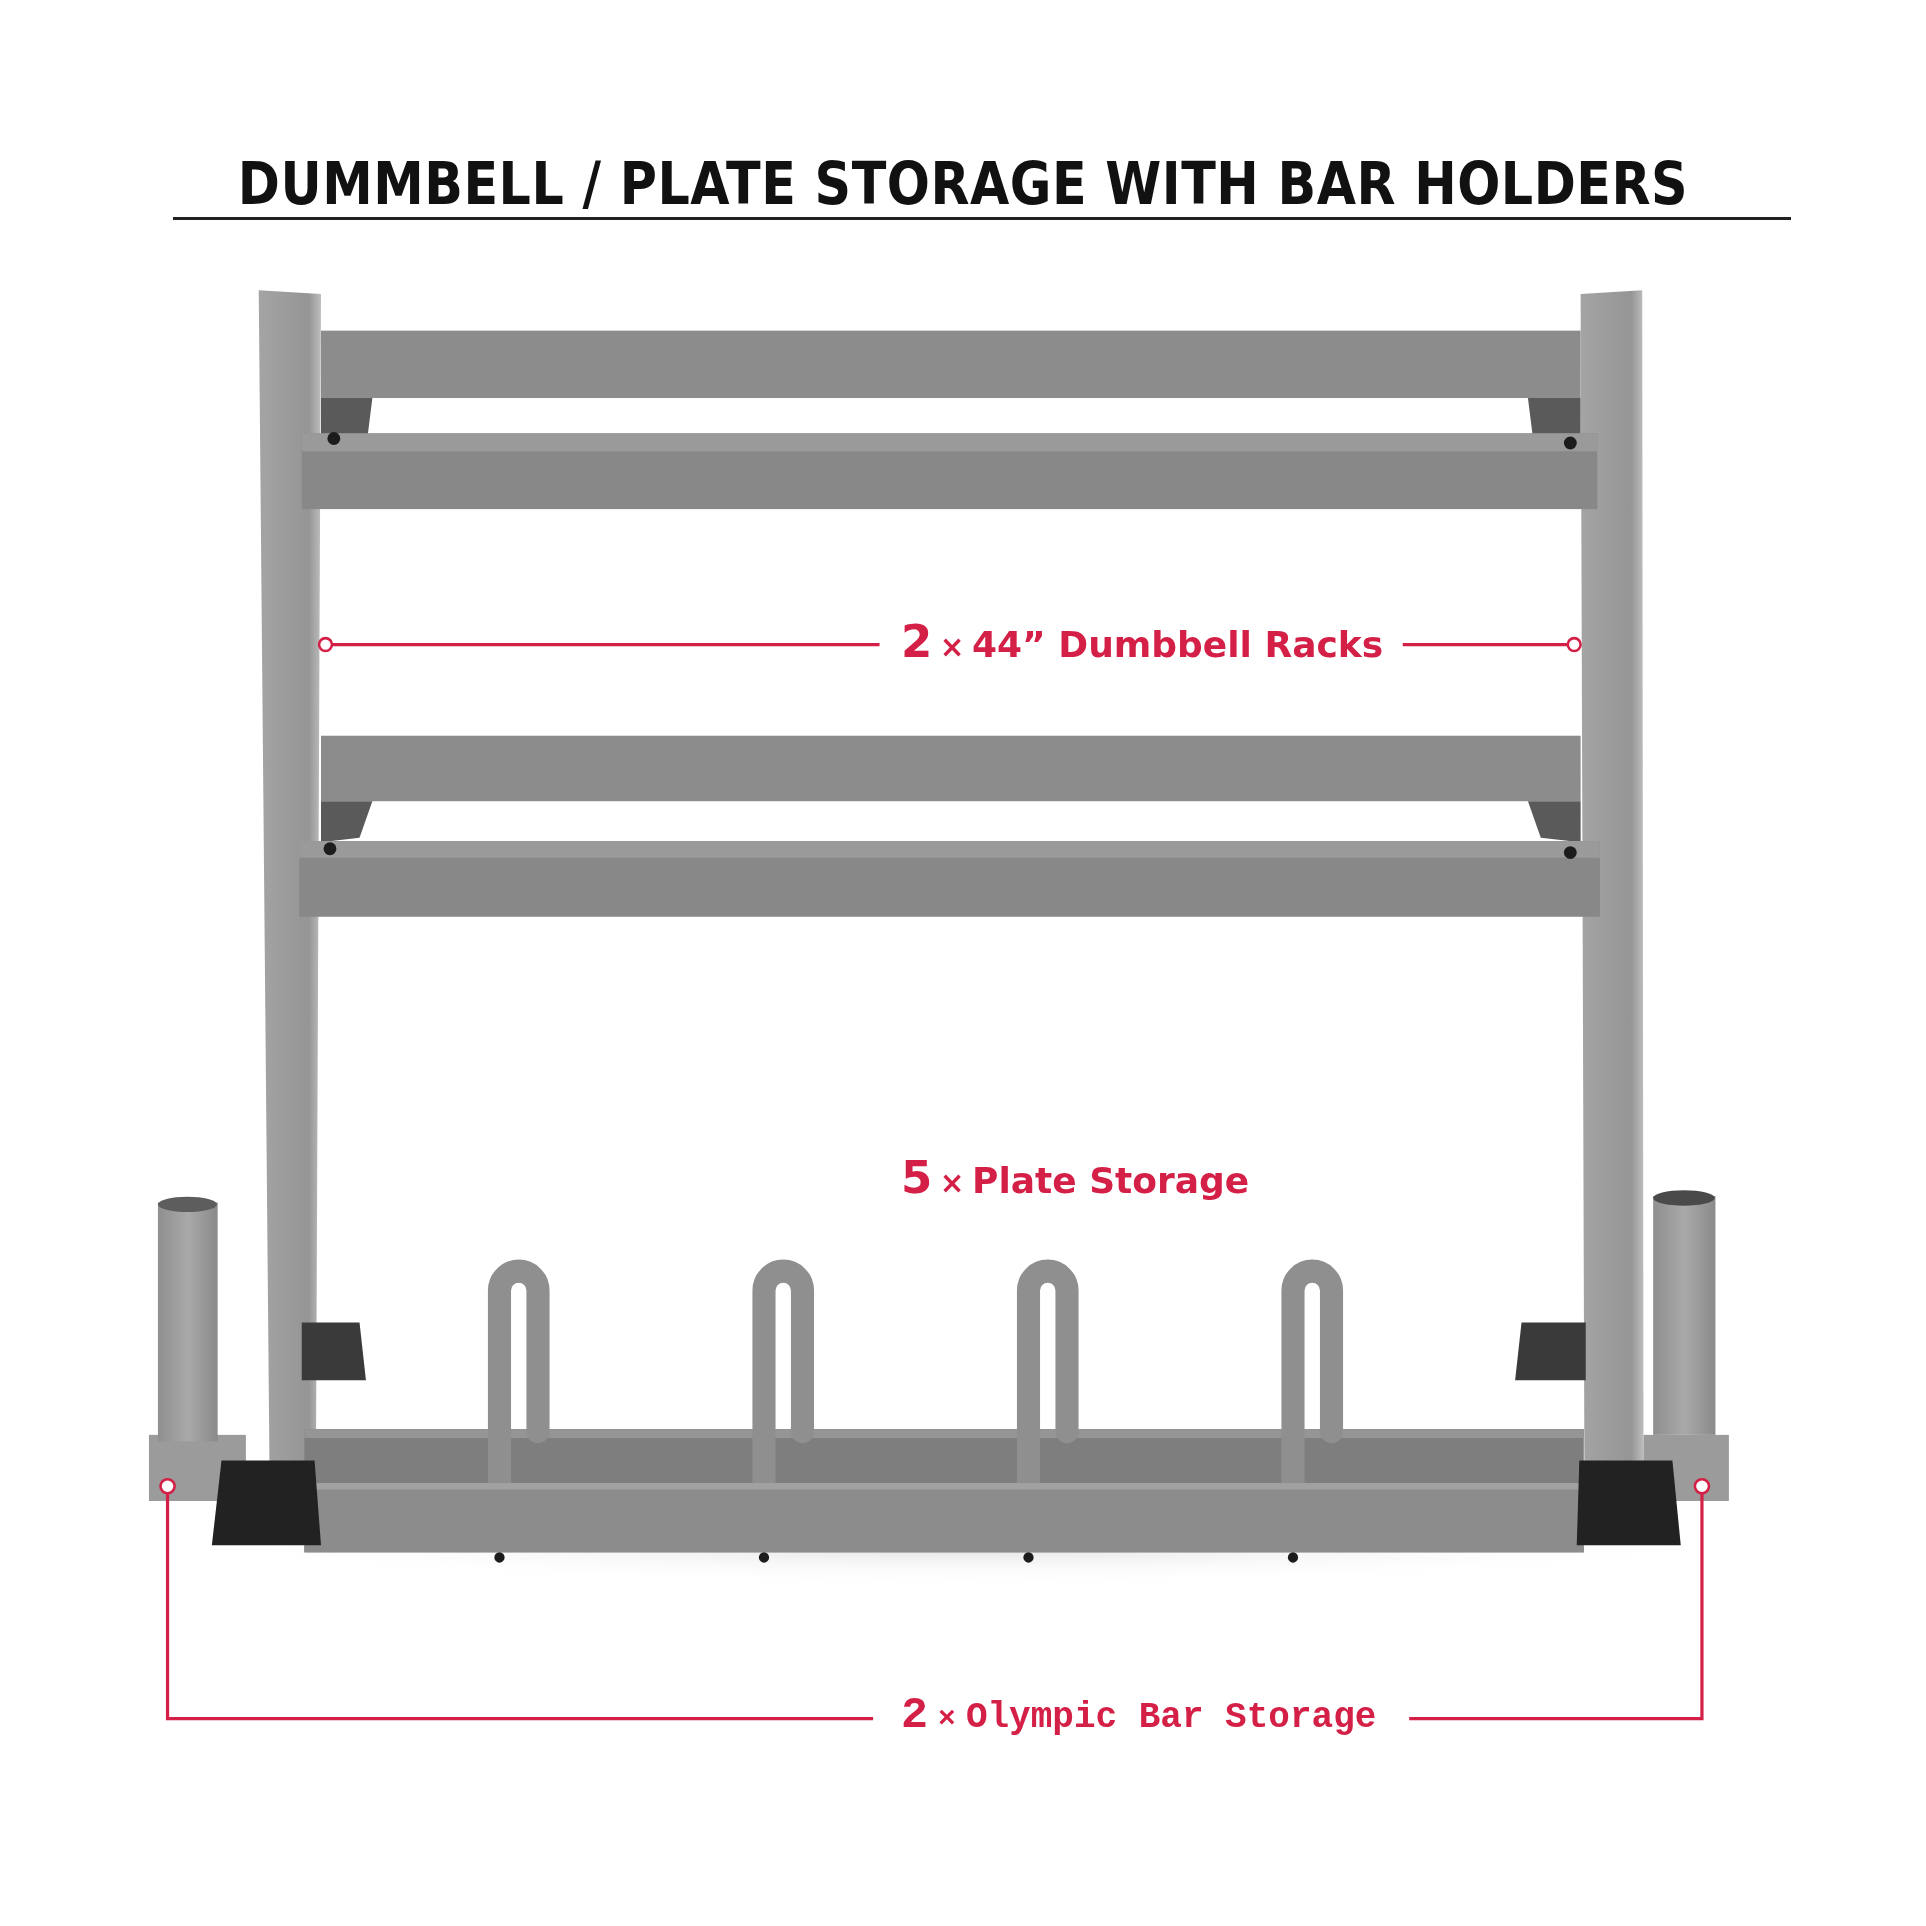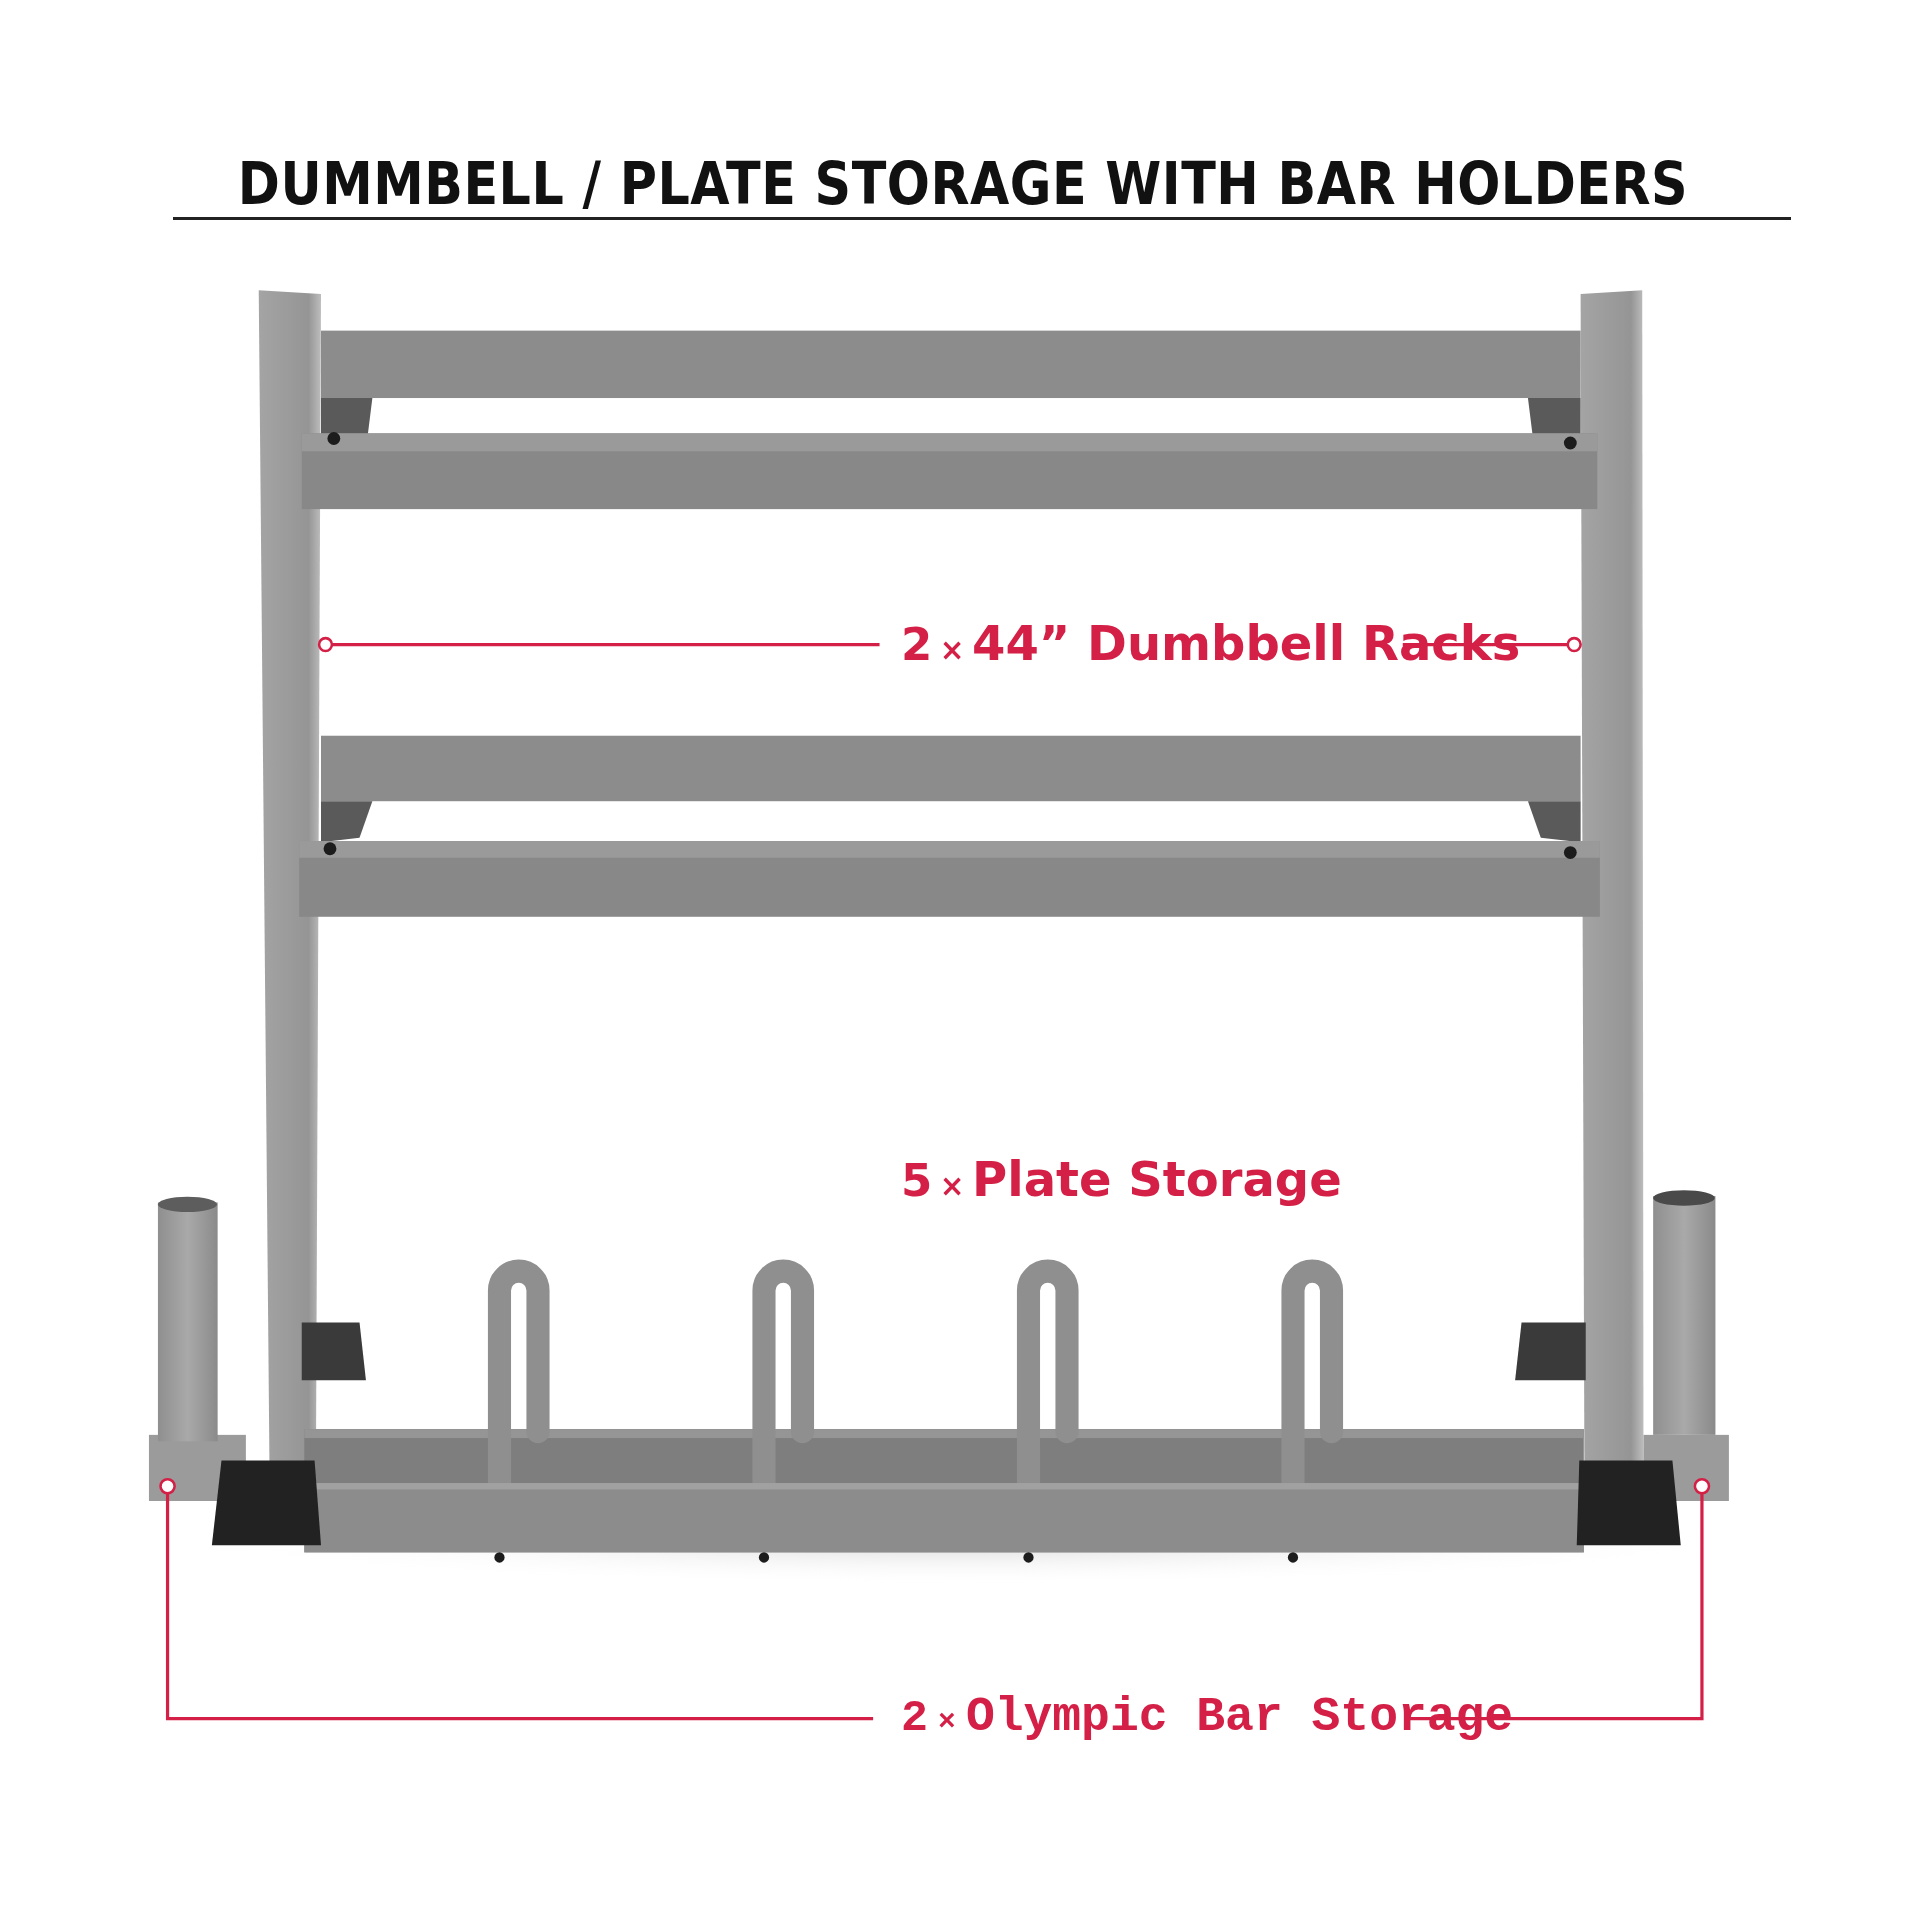--- a/index.html
+++ b/index.html
@@ -8,21 +8,21 @@
     position:absolute; left:0; width:1926px; top:149px; text-align:center;
     font-family:"DejaVu Sans", sans-serif; font-weight:bold; font-size:59px; letter-spacing:0.6px; color:#111111;
     transform:scaleX(0.86); transform-origin:center;
   }
   .title-rule { position:absolute; left:173px; width:1618px; top:217px; height:2.6px; background:#222222; }
   .label {
     position:absolute; font-family:"DejaVu Sans", sans-serif; font-weight:bold; color:#d42046; white-space:nowrap;
   }
   .label .big { font-size:45px; }
   .label .x { font-size:29.5px; margin:0 3.9px; }
-  .label .txt { font-size:48px; }
+  .label .txt { font-size:36px; }
   svg.rack { position:absolute; left:0; top:0; }
 </style>
 </head>
 <body>
 
 <div class="title">DUMMBELL / PLATE STORAGE WITH BAR HOLDERS</div>
 <div class="title-rule"></div>
 
 <svg class="rack" width="1926" height="1926" viewBox="0 0 3000 3000">
   <defs>

